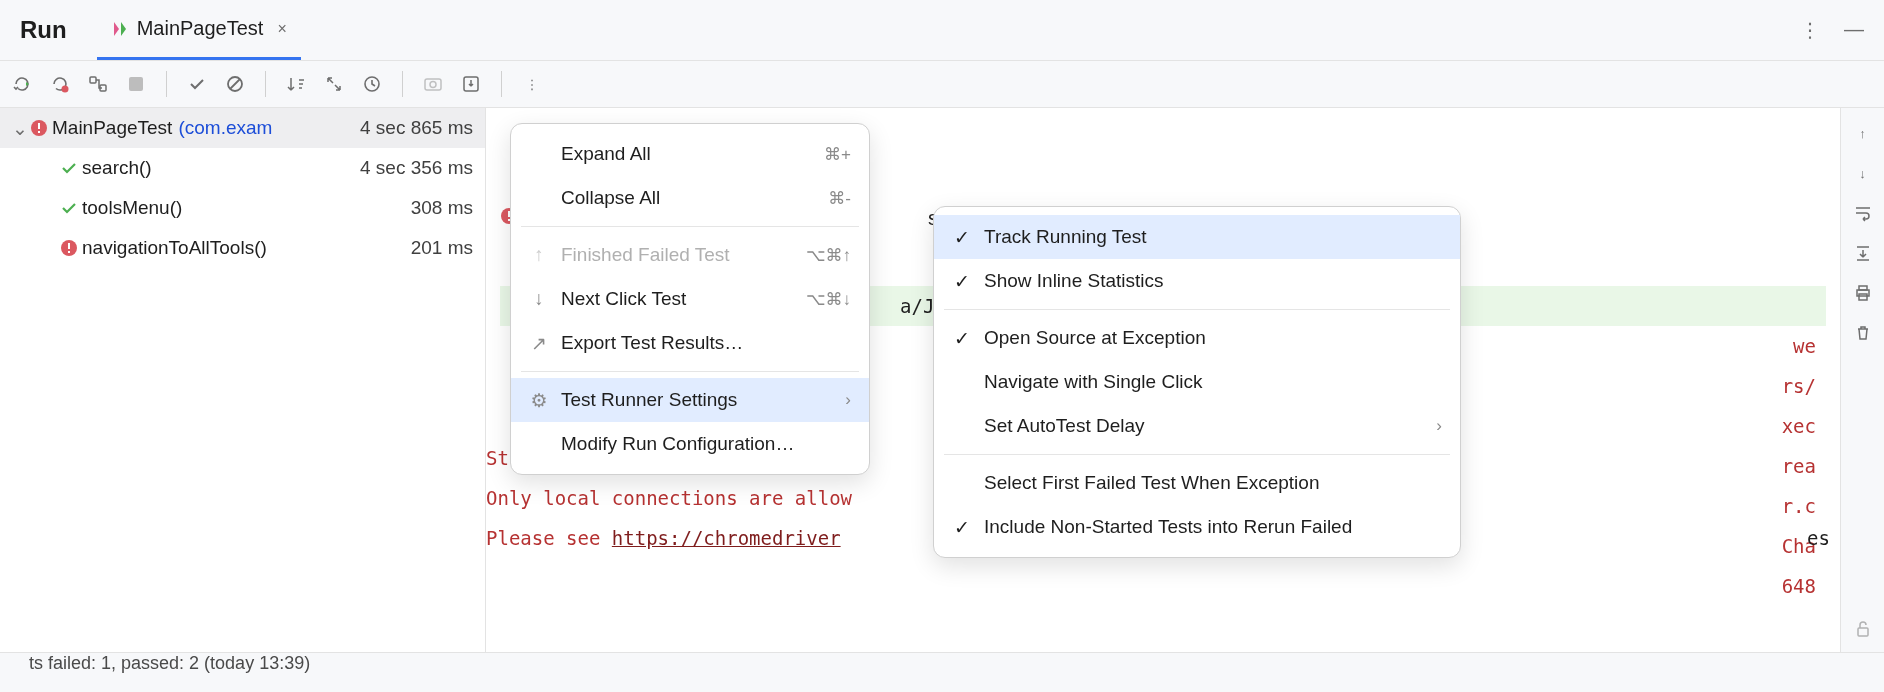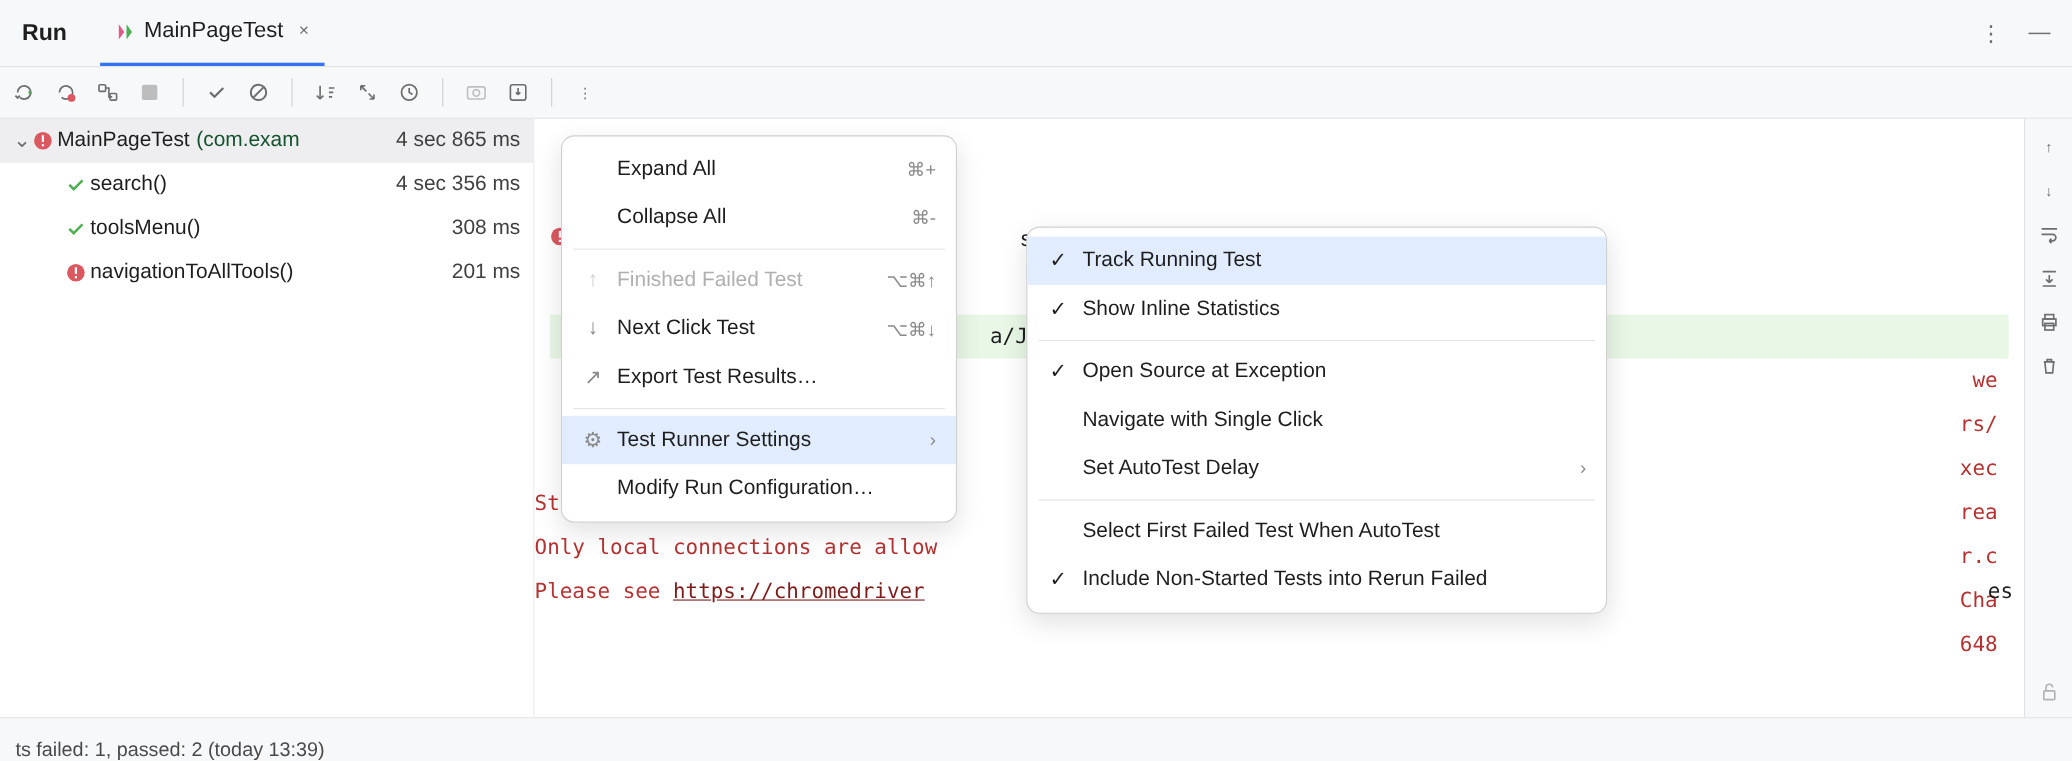--- a/index.html
+++ b/index.html
@@ -11,21 +11,21 @@
   width: 1884px; height: 692px;
   overflow: hidden;
   position: relative;
 }
 .window { display: flex; flex-direction: column; height: 100%; }
 .titlebar {
   display: flex; align-items: center;
   height: 60px; padding: 0 20px;
   background: #f7f8fa;
 }
-.run-label { font-weight: 700; font-size: 21px; margin-right: 30px; }
+.run-label { font-weight: 700; font-size: 24px; margin-right: 30px; }
 .tab {
   display: flex; align-items: center; gap: 8px;
   padding: 0 14px; height: 60px;
   border-bottom: 3px solid #3574f0;
   font-size: 20px;
 }
 .tab .runconf-icon { display:inline-flex; }
 .tab .close { color:#6e6e6e; margin-left:6px; font-size:16px; cursor:pointer; }
 .title-right { margin-left:auto; display:flex; gap:24px; color:#6e6e6e; font-size:20px; }
 .toolbar {
@@ -36,39 +36,39 @@
 }
 .tb-sep { width:1px; height:26px; background:#d0d0d0; margin:0 4px; }
 .tb-btn { width:24px; height:24px; display:flex; align-items:center; justify-content:center; color:#6e6e6e; }
 .content { display:flex; flex:1; overflow:hidden; position:relative; }
 .tree { width:486px; border-right:1px solid #e3e3e3; background:#fff; overflow:hidden; }
 .tree-row { display:flex; align-items:center; height:40px; padding:0 12px; font-size:19px; }
 .tree-row.selected { background:#eeeef0; }
 .tree-row .caret { width:18px; color:#6e6e6e; }
 .tree-row .status { width:22px; display:flex; align-items:center; }
 .tree-row .name { flex:0 0 auto; }
-.tree-row .pkg { color:#14532d; margin-left:6px; flex:1; overflow:hidden; white-space:nowrap; }
+.tree-row .pkg { color:#1d4ed8; margin-left:6px; flex:1; overflow:hidden; white-space:nowrap; }
 .tree-row .time { color:#404040; margin-left:auto; }
 .tree-row.child { padding-left:60px; }
 .console {
   flex:1; position:relative; background:#fff;
   font-family: Menlo, Consolas, monospace;
   font-size:19px; line-height:40px;
   padding:10px 14px; white-space:pre; overflow:hidden;
 }
 .console .hdr { display:flex; align-items:center; gap:10px; color:#1e1e1e; font-family:-apple-system, sans-serif; font-size:20px; margin-bottom:8px;}
 .console .green-bg { background:#e9f7e7; display:block; }
 .console .red { color:#b63232; }
 .console .blue { color:#7f1d1d; text-decoration:underline; }
 .right-gutter { width:44px; border-left:1px solid #e3e3e3; background:#f7f8fa; display:flex; flex-direction:column; align-items:center; gap:18px; padding-top:14px; color:#6e6e6e; }
 .right-gutter .btn { width:22px; height:22px; display:flex; align-items:center; justify-content:center; }
 .statusbar {
   height:40px; border-top:1px solid #e3e3e3;
-  background:#f7f8fa; display:flex; align-items:flex-end;
-  padding:0 14px; font-size:18px; color:#4a4a4a;
+  background:#f7f8fa; display:flex; align-items:flex-start;
+  padding:0 29px; font-size:18px; color:#4a4a4a;
 }
 .popup {
   position:absolute; background:#fff; border:1px solid #d0d0d0;
   border-radius:12px; box-shadow:0 8px 24px rgba(0,0,0,.12);
   padding:8px 0; z-index:10;
 }
 .popup .item {
   display:flex; align-items:center; height:44px;
   padding:0 18px; font-size:19px; gap:12px;
 }
@@ -331,19 +331,19 @@
       <span class="lbl">Navigate with Single Click</span>
     </div>
   <div class="item">
       <span class="chk"></span>
       <span class="lbl">Set AutoTest Delay</span>
       <span class="sc">›</span>
     </div>
   <hr>
   <div class="item">
       <span class="chk"></span>
-      <span class="lbl">Select First Failed Test When AutoTest</span>
+      <span class="lbl">Select First Failed Test When Exception</span>
     </div>
   <div class="item">
       <span class="chk">✓</span>
       <span class="lbl">Include Non-Started Tests into Rerun Failed</span>
     </div>
 </div>
 
 </body></html>

